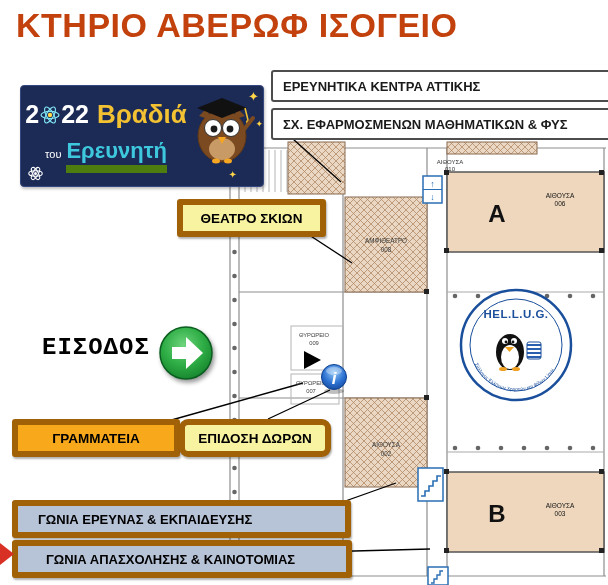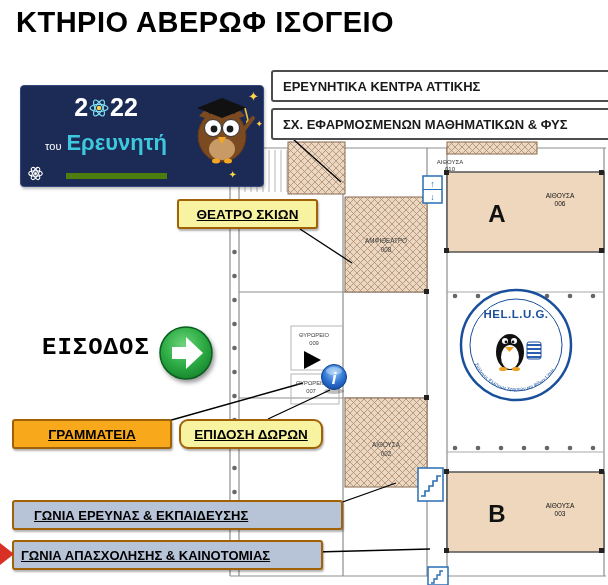--- a/index.html
+++ b/index.html
@@ -1,58 +1,58 @@
 <!DOCTYPE html>
 <html><head>
 <meta charset="utf-8">
 <style>
   html,body{margin:0;padding:0;background:#fff;}
   #app{position:relative;width:608px;height:585px;background:#ffffff;overflow:hidden;
        font-family:"Liberation Sans",sans-serif;}
   svg text{font-family:"Liberation Sans",sans-serif;}
 
-  .page-title{position:absolute;left:16px;top:6px;font-size:29px;font-weight:bold;color:#000000;
+  .page-title{position:absolute;left:16px;top:6px;font-size:34px;font-weight:bold;color:#c2410c;
               letter-spacing:.5px;z-index:3;white-space:nowrap;}
 
   
   #plan{position:absolute;left:0;top:0;z-index:1;}
 
   
   .logo-box{position:absolute;left:20px;top:85px;width:242px;height:100px;background:#1c2a56;
             border:1px solid #35487f;border-radius:4px;display:flex;z-index:2;box-shadow:1px 2px 3px rgba(0,0,0,.25);}
   .logo-left{flex:1;display:flex;flex-direction:column;justify-content:center;align-items:center;padding-left:4px;}
   .logo-line1{display:flex;align-items:center;gap:1px;}
   .logo-year{color:#fff;font-size:25px;font-weight:bold;}
   .logo-word1{color:#f2c233;font-size:26px;font-weight:bold;margin-left:7px;}
   .logo-line2{display:flex;align-items:baseline;gap:5px;margin-top:8px;}
   .logo-tou{color:#fff;font-size:11px;}
-  .logo-word2{color:#3ec8de;font-size:22px;font-weight:bold;border-bottom:6px solid #4d7c0f;padding-bottom:17px;}
+  .logo-word2{color:#3ec8de;font-size:22px;font-weight:bold;border-bottom:8px solid #4d7c0f;padding-bottom:1px;}
   .logo-owl{width:76px;position:relative;}
   .star{position:absolute;color:#ffd54a;line-height:1;}
   .star.s1{top:4px;right:4px;font-size:13px;}
   .star.s2{top:34px;right:0px;font-size:9px;}
   .star.s3{bottom:6px;right:26px;font-size:10px;}
   .logo-atom-small{position:absolute;left:7px;bottom:5px;}
 
   
   .tag{position:absolute;background:#fff;border:2px solid #4d4d4d;border-radius:3px;height:28px;
        display:flex;align-items:center;padding:0 10px;font-size:13px;font-weight:bold;color:#1a1a1a;
        z-index:2;white-space:nowrap;overflow:hidden;}
   #tag1{left:271px;top:70px;width:324px;}
   #tag2{left:271px;top:108px;width:324px;}
 
   
-  .callout{position:absolute;border:2px solid #a16207;border-radius:3px;height:26px;display:flex;
+  .callout{position:absolute;border:6px solid #a16207;border-radius:3px;height:26px;display:flex;
            align-items:center;justify-content:center;font-weight:bold;font-size:13.5px;color:#000;
-           z-index:2;box-shadow:1px 2px 2px rgba(0,0,0,.3);white-space:nowrap;text-decoration:underline;}
+           z-index:2;box-shadow:1px 2px 2px rgba(0,0,0,.3);white-space:nowrap;}
   #co-theater{left:177px;top:199px;width:137px;background:#f8f3a0;}
   #co-secretariat{left:12px;top:419px;width:156px;background:#f7a81b;}
   #co-gift{left:179px;top:419px;width:140px;background:#f8f3a0;border-radius:9px;}
   #co-research{left:12px;top:500px;width:307px;background:#b7c3d7;font-size:13px;justify-content:flex-start;padding-left:20px;}
-  #co-innovation{left:12px;top:540px;width:300px;background:#b7c3d7;font-size:13px;justify-content:flex-start;padding-left:7px;}
+  #co-innovation{left:12px;top:540px;width:300px;background:#b7c3d7;font-size:13px;justify-content:flex-start;padding-left:28px;}
 
   .entrance-label{position:absolute;left:42px;top:334px;font-size:24px;font-weight:bold;color:#000;
                   z-index:2;letter-spacing:1px;font-family:Liberation Mono, monospace;}
   .entrance-arrow{position:absolute;left:157px;top:324px;z-index:2;filter:drop-shadow(2px 3px 2px rgba(0,0,0,.4));}
   .red-marker{position:absolute;left:0;top:543px;z-index:2;}
 </style>
 </head>
 <body>
 
 <div id="app">
@@ -248,20 +248,21 @@
         <span class="logo-year">2</span>
         <svg width="20" height="20" viewBox="0 0 20 20">
           <g fill="none" stroke="#7fe3f2" stroke-width="1.2">
             <ellipse cx="10" cy="10" rx="9" ry="3.6"></ellipse>
             <ellipse cx="10" cy="10" rx="9" ry="3.6" transform="rotate(60 10 10)"></ellipse>
             <ellipse cx="10" cy="10" rx="9" ry="3.6" transform="rotate(120 10 10)"></ellipse>
           </g>
           <circle cx="10" cy="10" r="2.2" fill="#ffd54a"></circle>
         </svg>
         <span class="logo-year">22</span>
+        <span class="logo-word1">Βραδιά</span>
       </div>
       <div class="logo-line2">
         <span class="logo-tou">του</span>
         <span class="logo-word2">Ερευνητή</span>
       </div>
     </div>
     <div class="logo-owl">
       <svg width="70" height="78" viewBox="0 0 70 78">
         <ellipse cx="35" cy="50" rx="24" ry="26" fill="#7b4a21" stroke="#5d3817" stroke-width="1"></ellipse>
         <polygon points="12,30 20,22 24,34" fill="#7b4a21"></polygon>

